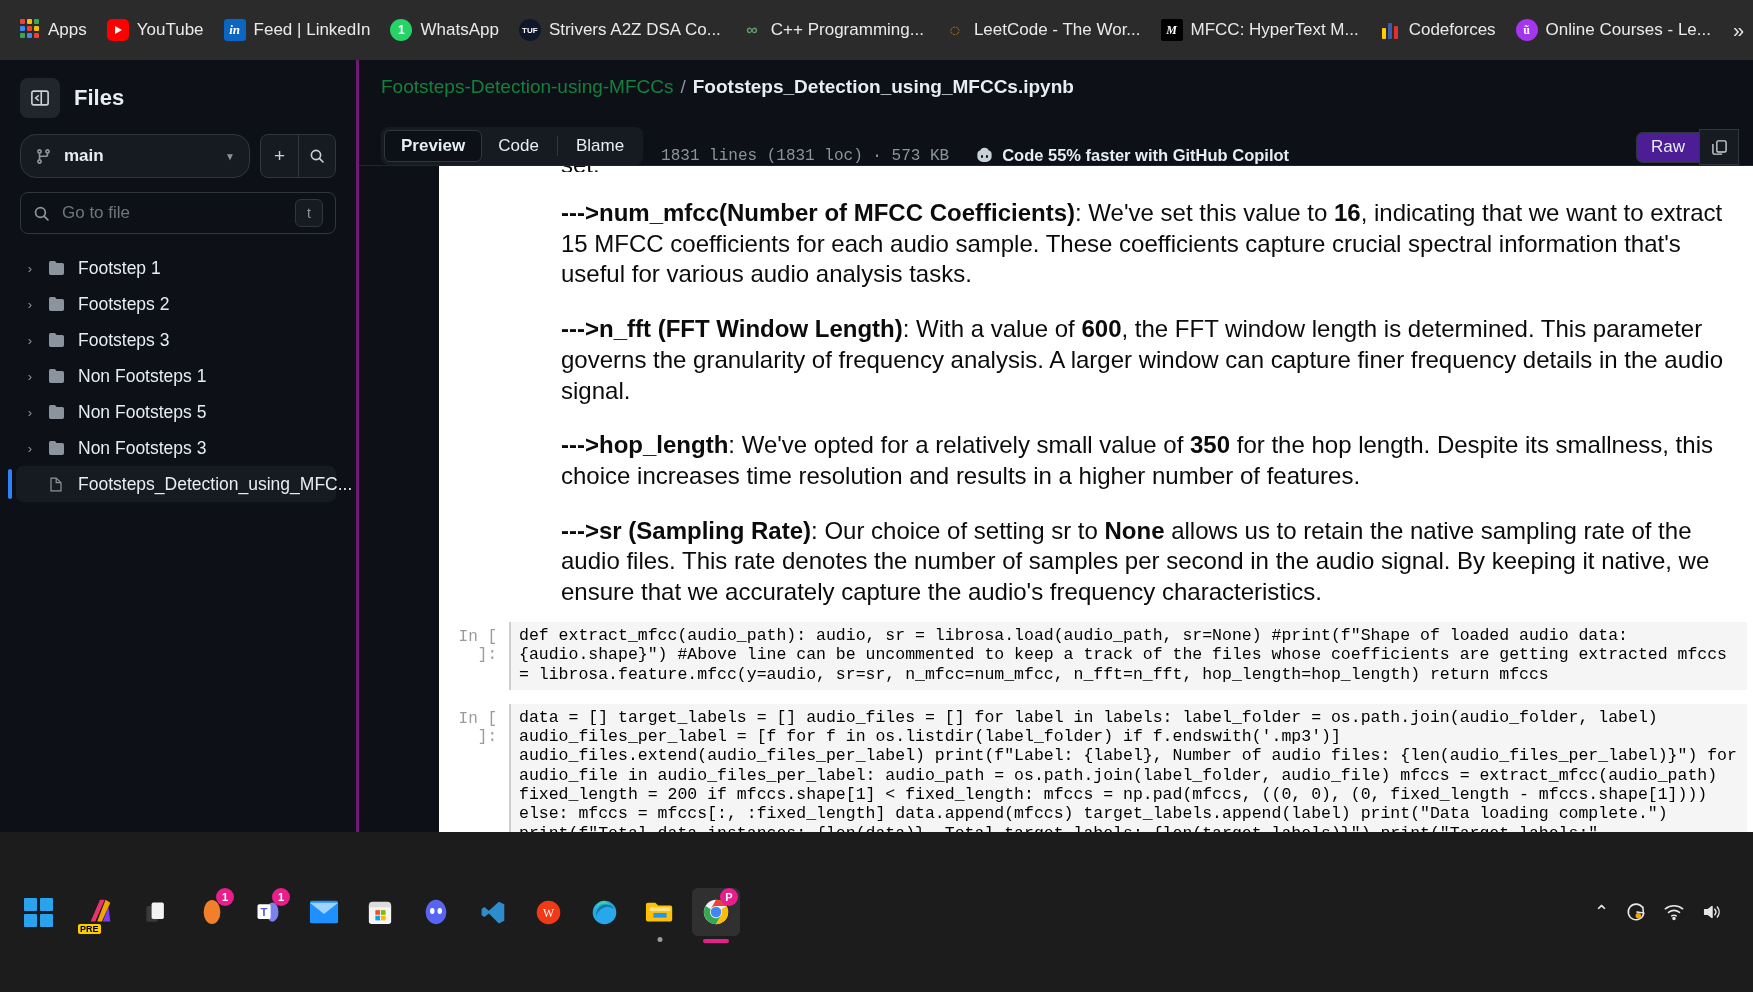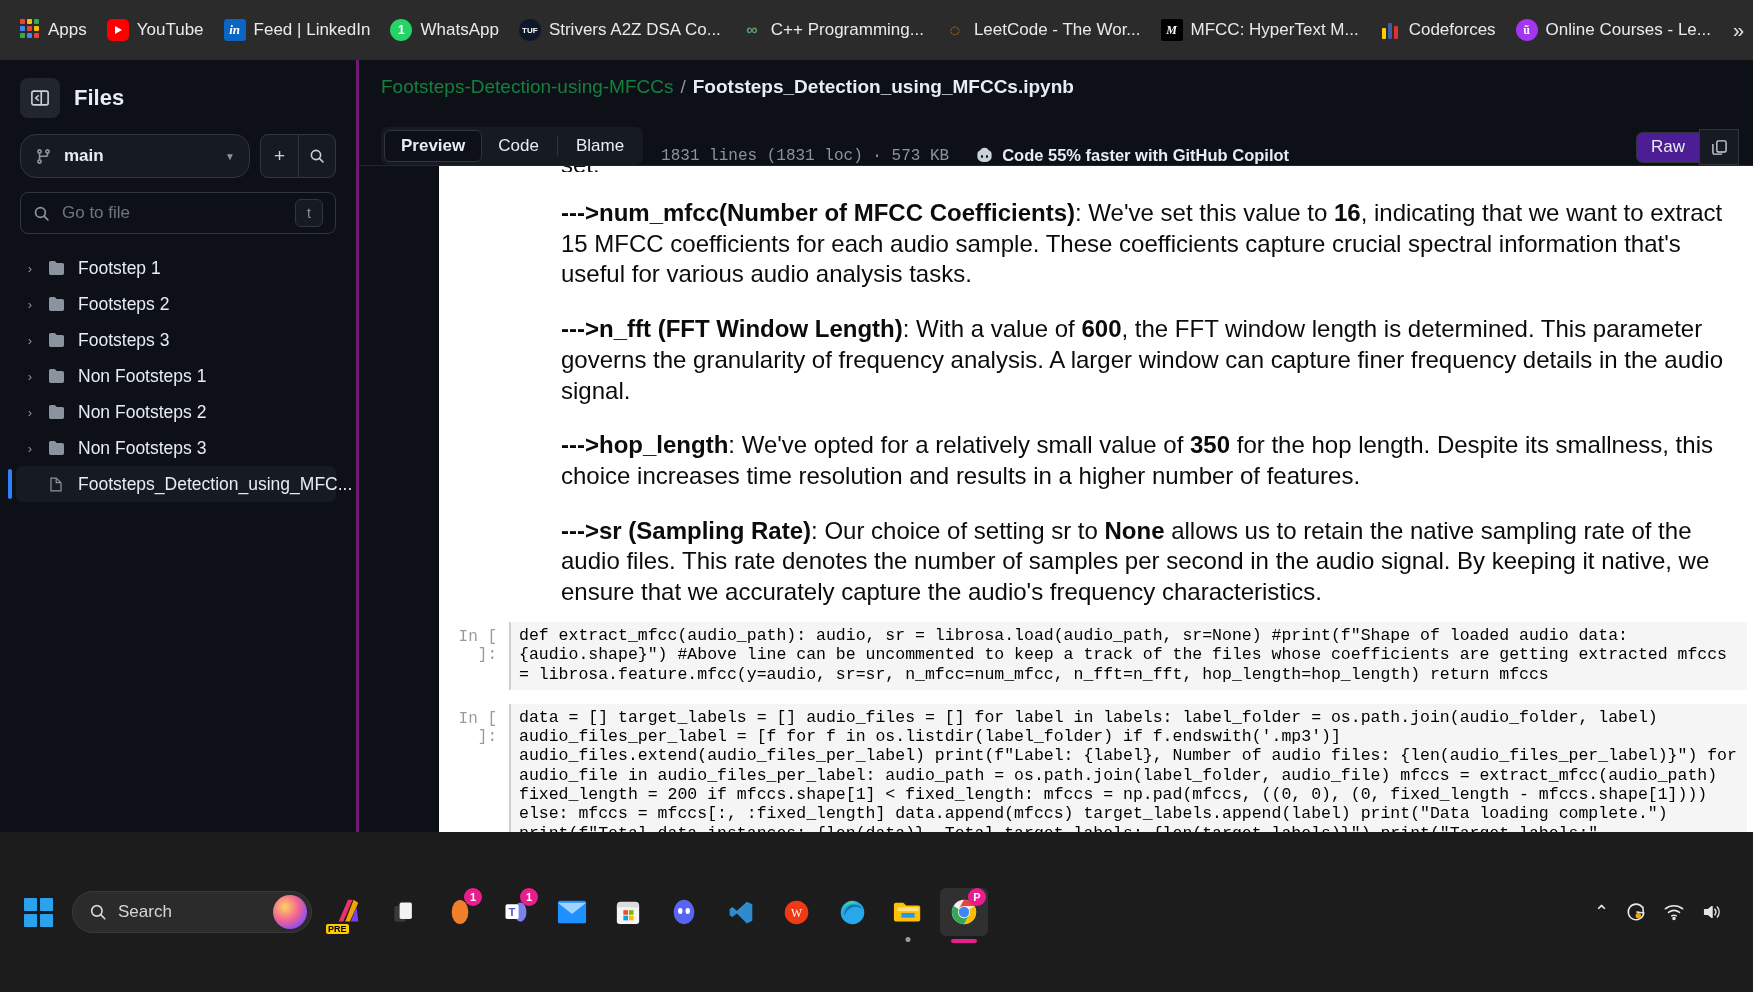--- a/index.html
+++ b/index.html
@@ -414,21 +414,21 @@
         <span>Non Footsteps 1</span>
       </div>
 
       <div class="tree-row">
         <span class="chev">›</span>
         <span class="ficon">
           <svg width="18" height="16" viewBox="0 0 16 16" fill="#8b949e">
               <path d="M.513 1.513A1.75 1.75 0 0 1 1.75 1h3.5c.55 0 1.07.26 1.4.7l.9 1.2a.25.25 0 0 0 .2.1h5.5A1.75 1.75 0 0 1 15 4.75v8.5A1.75 1.75 0 0 1 13.25 15H1.75A1.75 1.75 0 0 1 0 13.25V2.75c0-.464.184-.91.513-1.237Z"></path>
             </svg>
         </span>
-        <span>Non Footsteps 2</span>
+        <span>Non Footsteps 5</span>
       </div>
 
       <div class="tree-row">
         <span class="chev">›</span>
         <span class="ficon">
           <svg width="18" height="16" viewBox="0 0 16 16" fill="#8b949e">
               <path d="M.513 1.513A1.75 1.75 0 0 1 1.75 1h3.5c.55 0 1.07.26 1.4.7l.9 1.2a.25.25 0 0 0 .2.1h5.5A1.75 1.75 0 0 1 15 4.75v8.5A1.75 1.75 0 0 1 13.25 15H1.75A1.75 1.75 0 0 1 0 13.25V2.75c0-.464.184-.91.513-1.237Z"></path>
             </svg>
         </span>
         <span>Non Footsteps 3</span>
@@ -524,28 +524,20 @@
 
   <div id="tb-start">
     <span class="grid">
         <i></i>
         <i></i>
         <i></i>
         <i></i>
       </span>
   </div>
 
-  <div id="tb-search">
-    <svg width="18" height="18" viewBox="0 0 16 16" fill="none" stroke="#d6d6d6" stroke-width="1.5">
-      <circle cx="7" cy="7" r="4.6"></circle>
-        <line x1="10.4" y1="10.4" x2="14" y2="14" stroke-linecap="round"></line>
-    </svg>
-    <span class="lbl">Search</span>
-    <span class="copilot"></span>
-  </div>
 
   <div class="tb-ico">
     <svg width="30" height="30" viewBox="0 0 32 32">
       <path d="M6 26 L16 3 L21 3 L11 26 Z" fill="#e8336d"></path>
       <path d="M13 26 L22 3 L27 6 L18 26 Z" fill="#f0a500"></path>
       <path d="M19 26 L25 10 L27 26 Z" fill="#7a3df0"></path>
     </svg>
     <span style="position:absolute;bottom:2px;left:2px;background:#ffcc00;color:#000;font-size:9px;font-weight:bold;padding:0 2px;border-radius:2px">PRE</span>
   </div>
 

